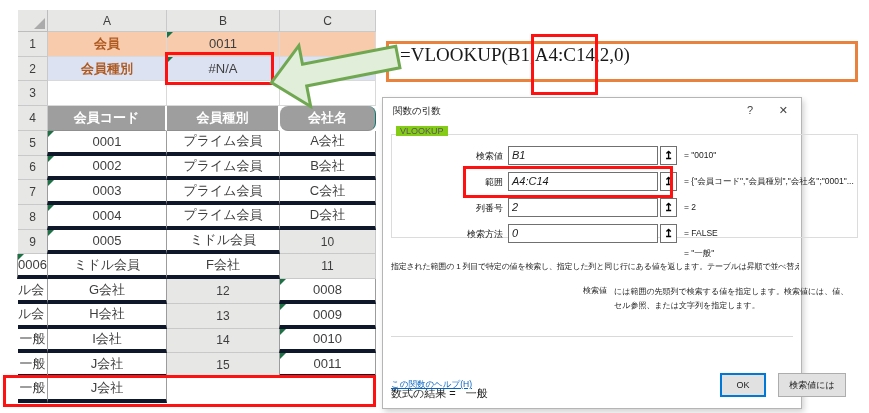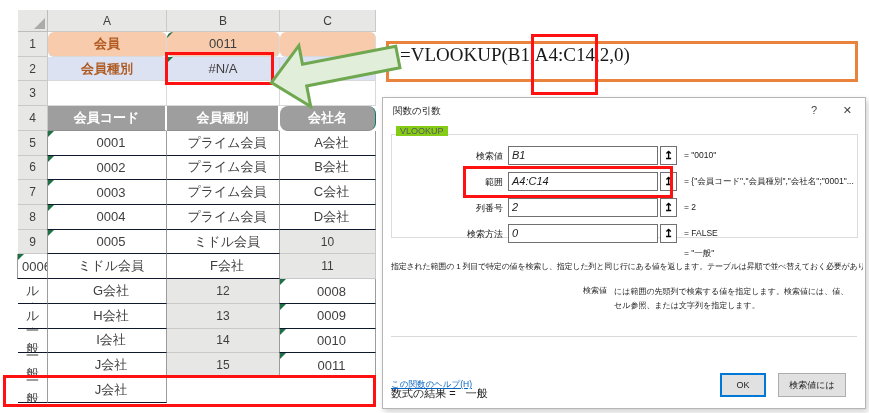--- a/index.html
+++ b/index.html
@@ -11,48 +11,48 @@
   #sheet { position:absolute; left:18px; top:10px; display:grid;
            grid-template-columns:30px 119px 113px 96px;
            grid-template-rows:22px repeat(15, 24.73px); background:#fff; }
   #sheet > div { display:flex; align-items:center; justify-content:center; position:relative; overflow:hidden; }
   .corner { background:#E7E7E6; border-right:1px solid #BDBDBD; border-bottom:1px solid #BDBDBD; }
   .corner .tri { position:absolute; right:2px; bottom:2px; width:0; height:0;
                  border-bottom:11px solid #ABABAB; border-left:11px solid transparent; }
   .colhead, .rowhead { background:#E7E7E6; color:#3E3E3E; font-size:12px;
                        border-right:1px solid #C9C9C9; border-bottom:1px solid #C9C9C9; }
   .cell { font-size:13px; color:#3E3E3E; border-right:1px solid #D9D9D9; border-bottom:1px solid #D9D9D9; background:#fff; }
-  .banner-o { background:#F8CBAD;border-radius:6px; }
+  .banner-o { background:#F8CBAD; }
   .banner-b { background:#DCE2F2; }
   .banner-o.c0, .banner-b.c0 { color:#AE5A21; font-weight:700; }
   .thead { background:#9E9E9E; color:#fff; font-weight:700;
            border-right:2px solid #fff; border-bottom:1px solid #8F8F8F; }
   .thead.c2 { border-right:1px solid #0f766e;border-radius:8px; }
-  .data { border-right:1px solid #9C9C9C; border-bottom:1px solid #0f172a;padding-left:8px; }
+  .data { border-right:1px solid #9C9C9C; border-bottom:4px solid #0f172a; }
   .data.c0 { border-left:1px solid #9C9C9C; margin-left:-1px; }
   .flag { position:absolute; left:0; top:0; width:0; height:0;
           border-top:6px solid #1E7145; border-right:6px solid transparent; }
 
   
   .redbox { position:absolute; border:3px solid #FF1111; background:transparent; }
   #red-b2    { left:165px; top:52px;  width:109px; height:33px; }
   #red-row15 { left:3px;   top:375px; width:373px; height:32px; }
   #red-hani  { left:463px; top:166px; width:210px; height:32px; z-index:6; }
   #arrow { position:absolute; left:266px; top:24px; z-index:3; }
 
   
   #formula-box { position:absolute; left:386px; top:41px; width:472px; height:41px;
                  border:3px solid #E8823C; background:#fff; display:flex; 
                  padding-left:11px; font-family:"Liberation Serif", serif; font-size:19px; color:#1A1A1A; }
   #formula-box .rangewrap { position:relative; display:inline-block; }
   #formula-box .range-hl { position:absolute; left:-4px; right:-3px; top:-10px; bottom:-16px;
                            border:3px solid #FF1111; }
 
   
-  #dialog { position:absolute; left:382px; top:97px; width:484px; height:312px;
+  #dialog { position:absolute; left:382px; top:97px; width:420px; height:312px;
             background:#fff; border:1px solid #B5B5B5; box-shadow:2px 3px 6px rgba(0,0,0,.18);
             font-size:9px; color:#1A1A1A; z-index:5; }
   #dlg-title { position:absolute; left:10px; top:7px; font-size:9.5px; }
   #dlg-help  { position:absolute; right:48px; top:6px; font-size:11px; color:#444; cursor:default; }
   #dlg-close { position:absolute; right:13px; top:6px; font-size:11px; color:#444; cursor:default; }
   #groupbox { position:absolute; left:8px; top:36px; width:467px; height:104px;
               border:1px solid #DCDCDC; }
   #grouplabel { position:absolute; left:13px; top:28px; background:#84cc16; padding:0 4px;
                 color:#595959; font-size:9px; }
   .frow { position:absolute; left:0; width:484px; height:19px; }

